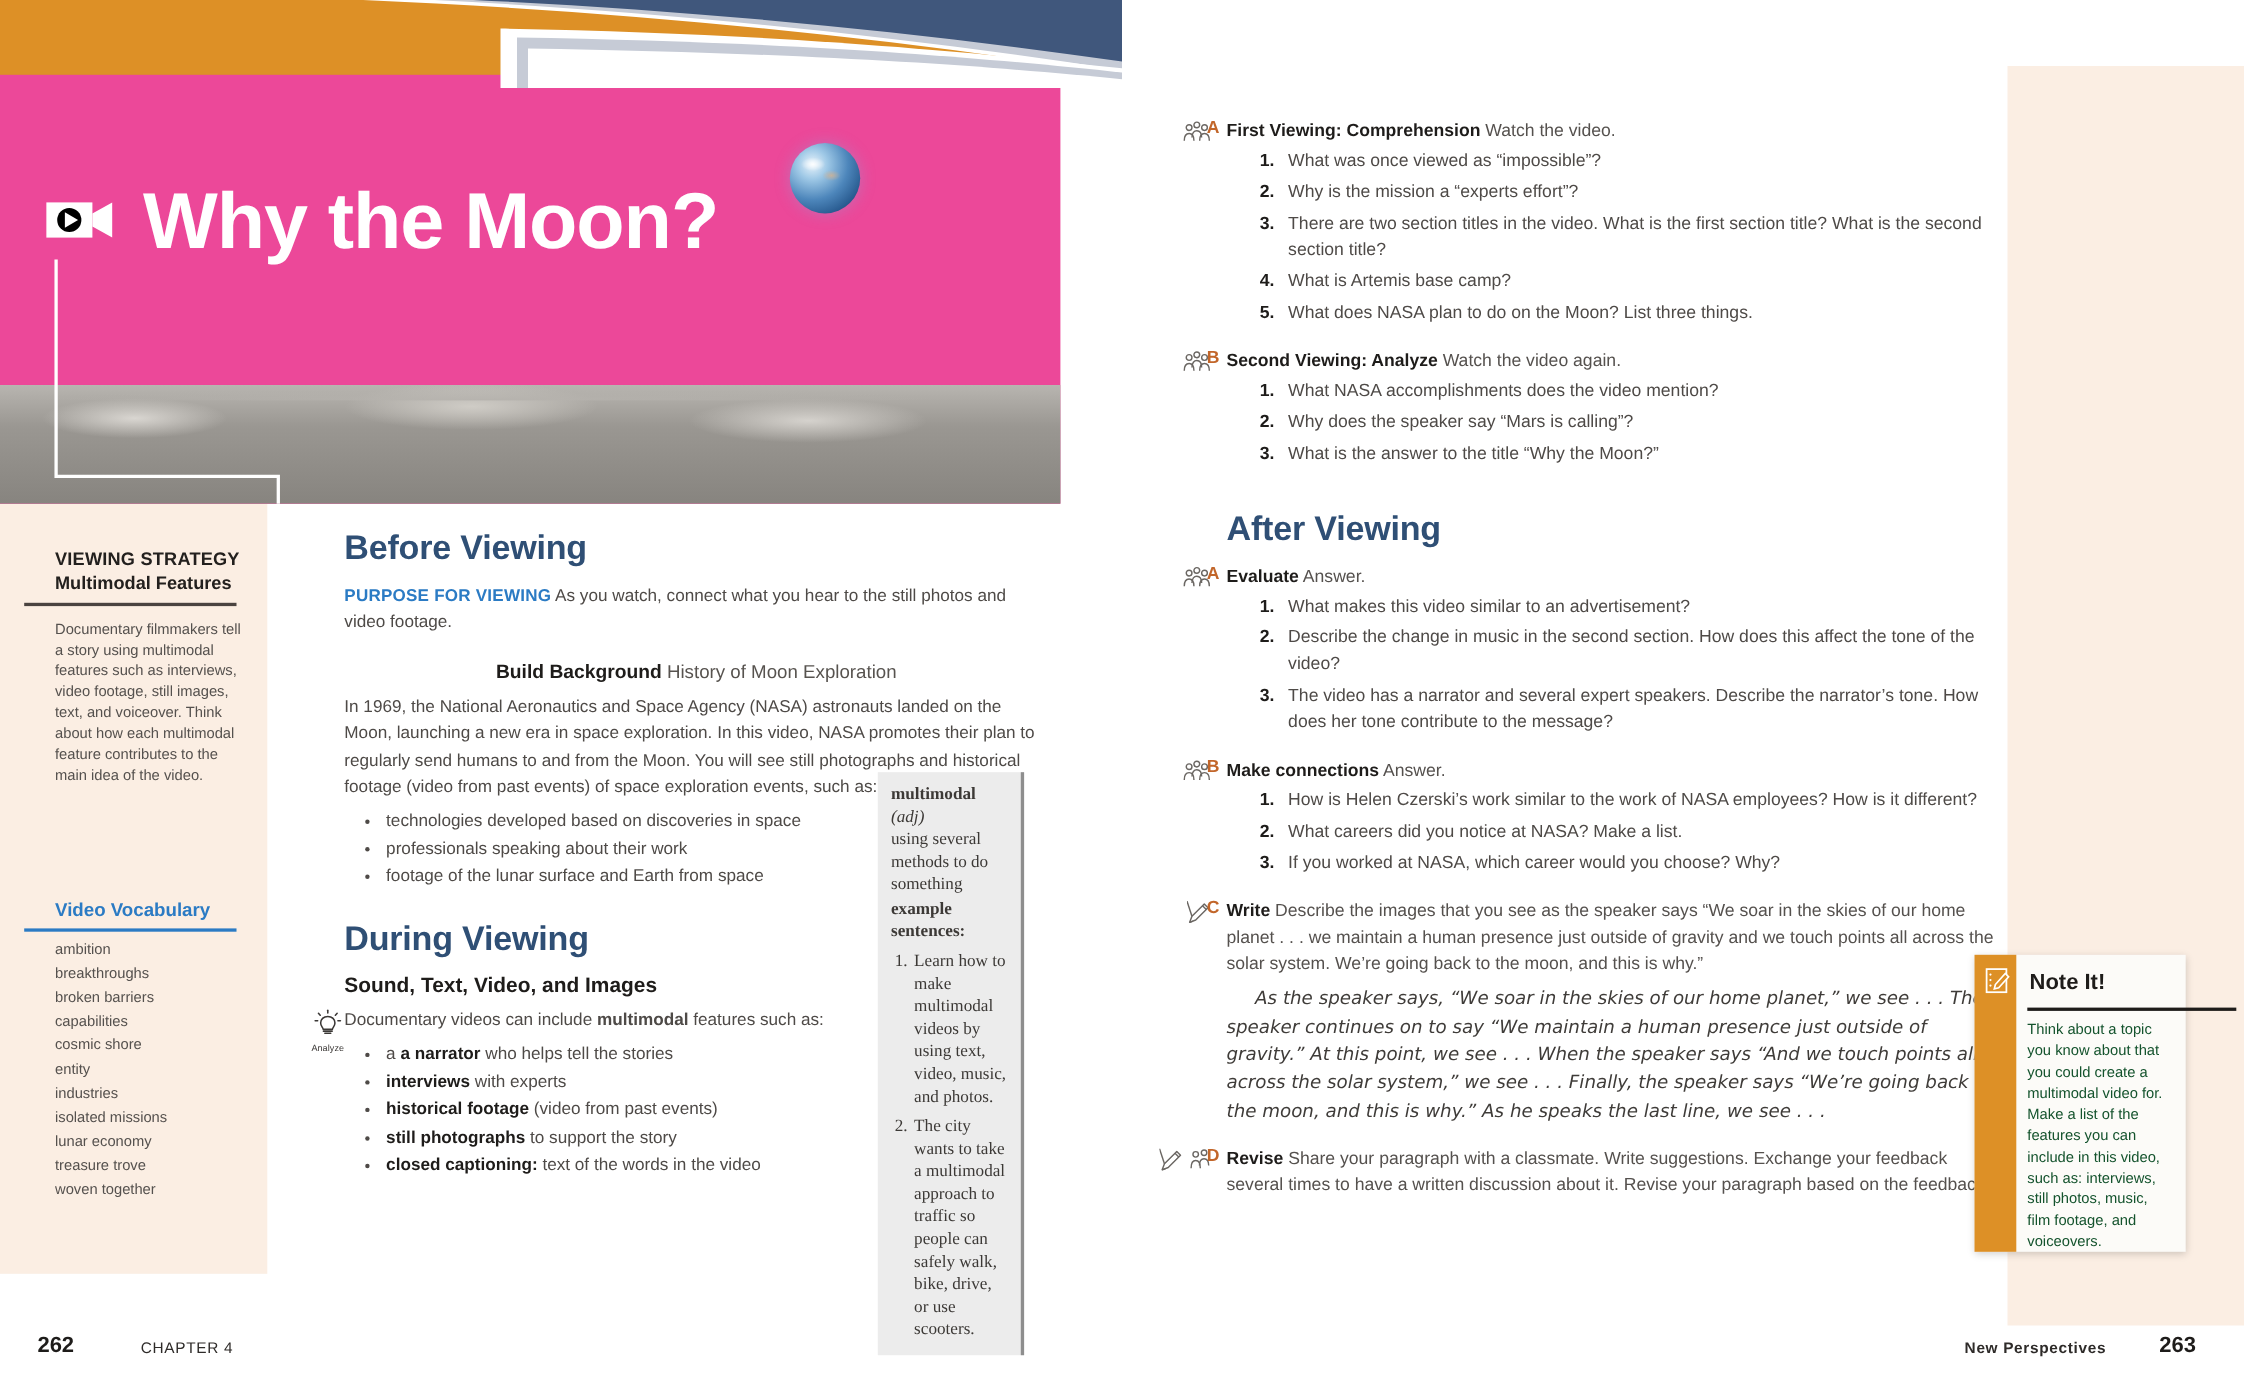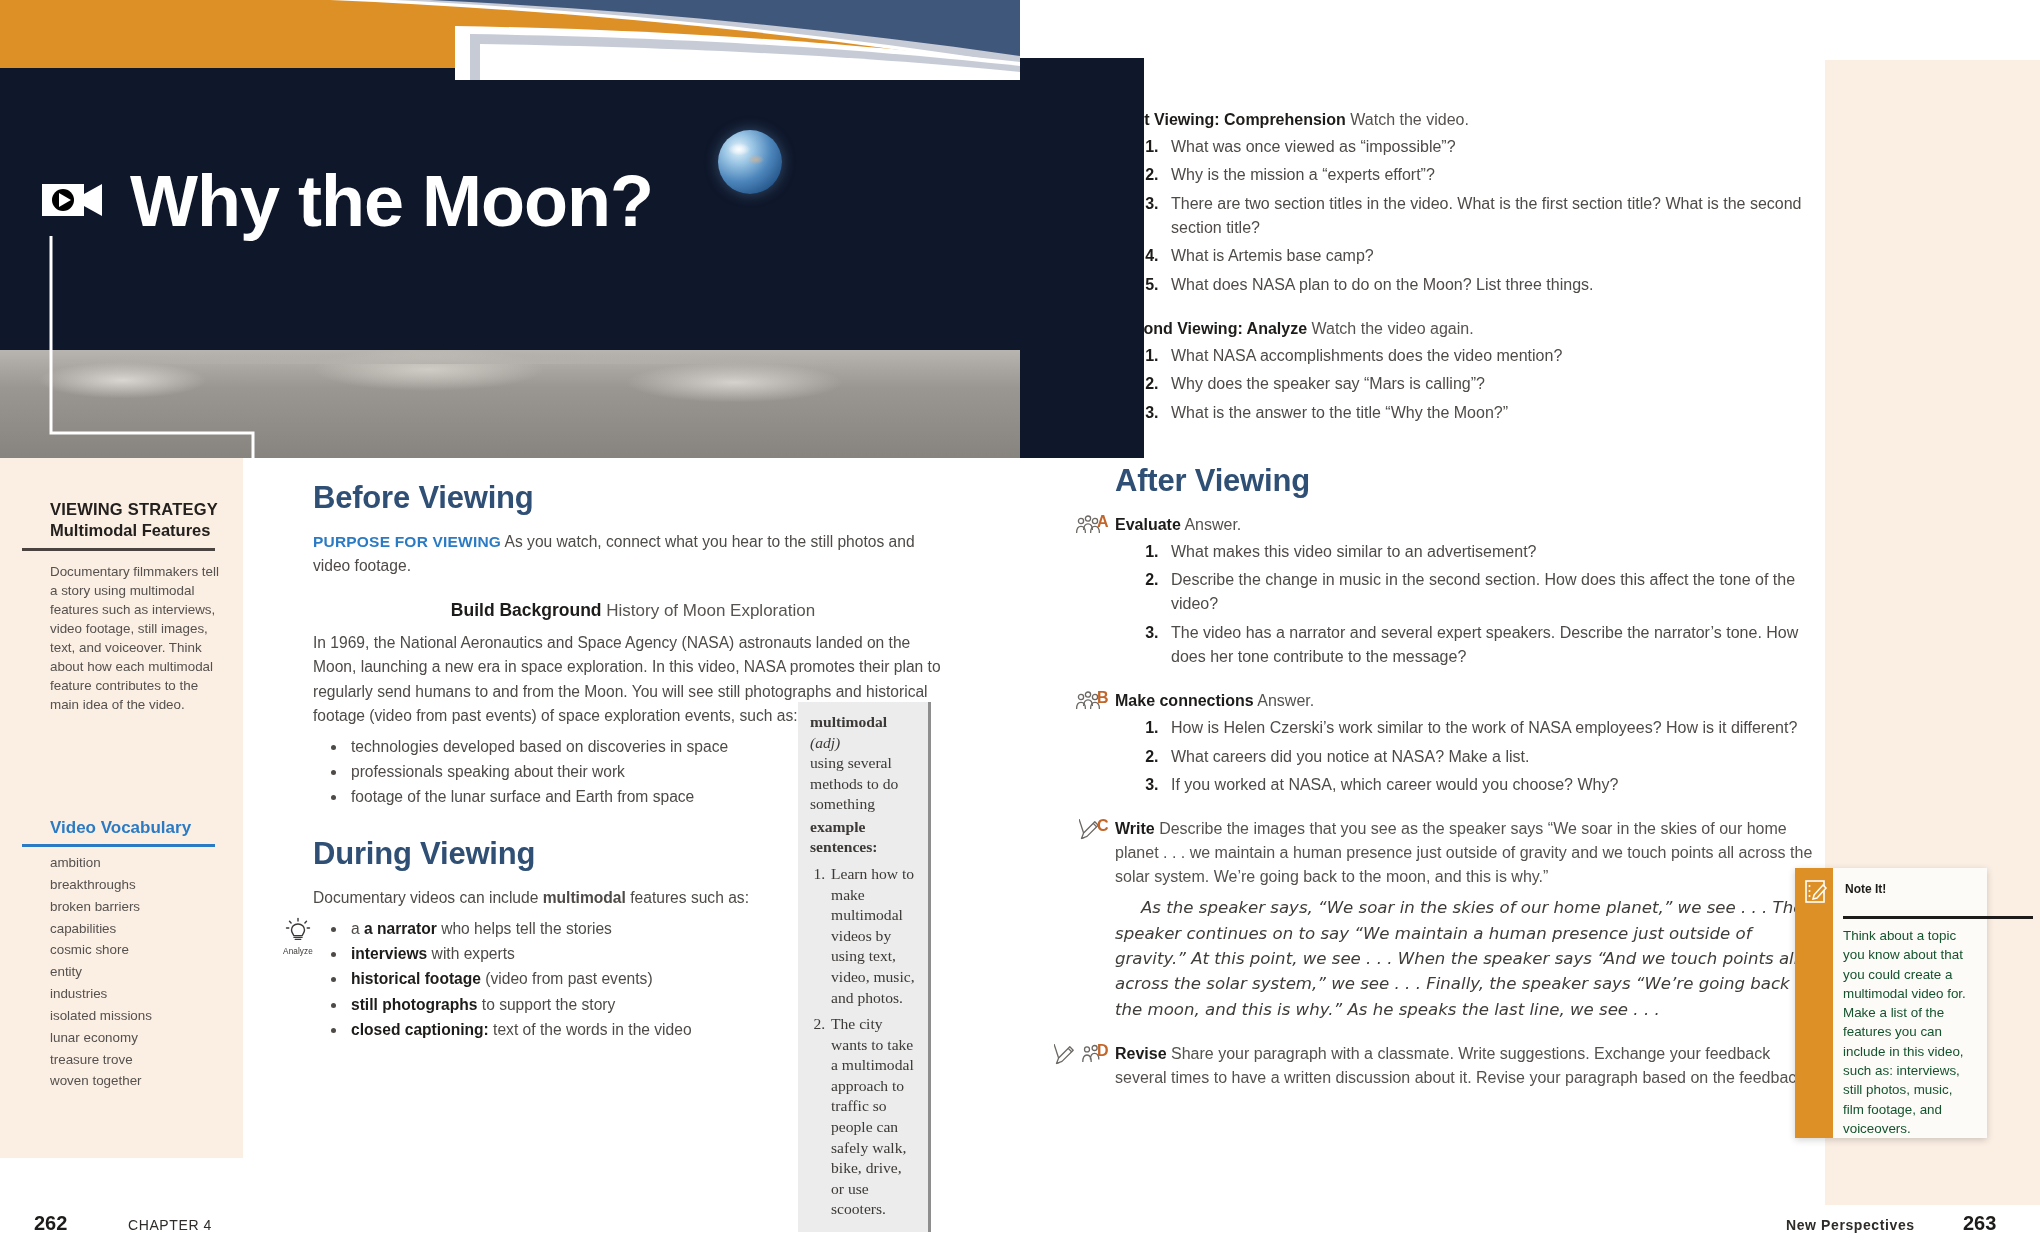--- a/index.html
+++ b/index.html
@@ -26,22 +26,22 @@
   }
   .banner-label {
     position: absolute; left: 45px; top: 26px;
     font-size: 19px; font-weight: bold; letter-spacing: 1.1px;
     color: #ffffff; font-family: "Liberation Sans", sans-serif;
   }
   .swoosh { position: absolute; left: 0; top: 0; width: 1020px; height: 80px; z-index: 4; }
 
   
   .hero {
-    position: absolute; left: 0; top: 58px; width: 1144px; height: 400px;
-    background: #0f172a; overflow: hidden; z-index: 2;
+    position: absolute; left: 0; top: 58px; width: 964px; height: 400px;
+    background: #ec4899; overflow: hidden; z-index: 2;
   }
   .hero-moon {
     position: absolute; left: 0; bottom: 0; width: 1020px; height: 108px;
     background:
       radial-gradient(ellipse 120px 26px at 12% 28%, #d9d6d1 0%, rgba(160,158,154,0) 70%),
       radial-gradient(ellipse 160px 30px at 42% 18%, #cfccc6 0%, rgba(160,158,154,0) 72%),
       radial-gradient(ellipse 150px 28px at 72% 30%, #d5d2cd 0%, rgba(160,158,154,0) 72%),
       linear-gradient(180deg, #b8b5b0 0%, #9a9792 35%, #87847f 100%);
   }
   .hero-moon::before {
@@ -170,21 +170,21 @@
   
   .noteit {
     position: absolute; left: 1795px; top: 868px; width: 192px; height: 270px;
     background: #fcfbf8;
     box-shadow: 0 2px 7px rgba(0,0,0,.18);
   }
   .noteit-bar { position: absolute; left: 0; top: 0; width: 38px; height: 270px; background: #dd9026; }
   .noteit-icon { position: absolute; left: 7px; top: 10px; }
   .noteit-title {
     position: absolute; left: 50px; top: 14px;
-    font-size: 12px; font-weight: bold; color: #1e1c1a; text-align: right;
+    font-size: 20px; font-weight: bold; color: #1e1c1a; text-align: right;
   }
   .noteit-rule { position: absolute; left: 48px; top: 48px; width: 190px; height: 3px; background: #1e1c1a; }
   .noteit-body {
     position: absolute; left: 48px; top: 58px; width: 130px;
     font-size: 13.4px; line-height: 1.44; color: #14532d;
   }
 
   
   .folio-left-num {
     position: absolute; left: 34px; top: 1212px;
@@ -272,20 +272,21 @@
         <span>History of Moon Exploration</span>
       </p>
       <p class="body-p" style="margin-top:10px">In 1969, the National Aeronautics and Space Agency (NASA) astronauts landed on the Moon, launching a new era in space exploration. In this video, NASA promotes their plan to regularly send humans to and from the Moon. You will see still photographs and historical footage (video from past events) of space exploration events, such as:</p>
       <ul class="bullets" id="before-bullets">
           <li>technologies developed based on discoveries in space</li>
           <li>professionals speaking about their work</li>
           <li>footage of the lunar surface and Earth from space</li>
         </ul>
 
       <h2 class="sec" style="margin-top:26px">During Viewing</h2>
+      <h3 style="font-size:19px;color:#1e1c1a;margin-bottom:8px">Sound, Text, Video, and Images</h3>
       <p class="body-p">
         <span>Documentary videos can include </span><b>multimodal</b><span> features such as:</span>
       </p>
       <ul class="bullets" id="feature-bullets">
           <li>a <b>a narrator</b> who helps tell the stories</li>
           <li><b>interviews</b> with experts</li>
           <li><b>historical footage</b> (video from past events)</li>
           <li><b>still photographs</b> to support the story</li>
           <li><b>closed captioning:</b> text of the words in the video</li>
         </ul>

